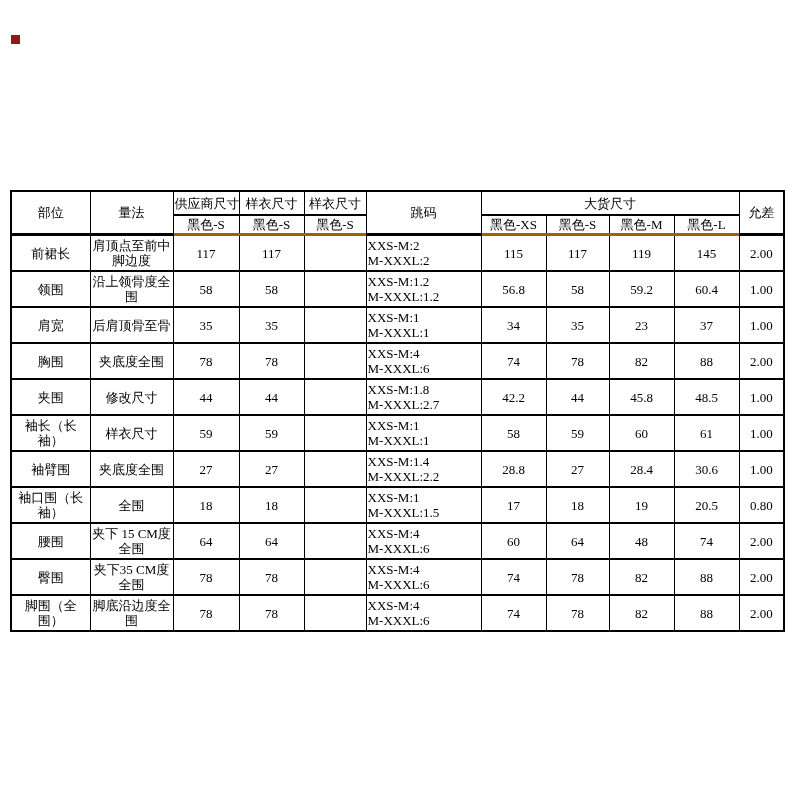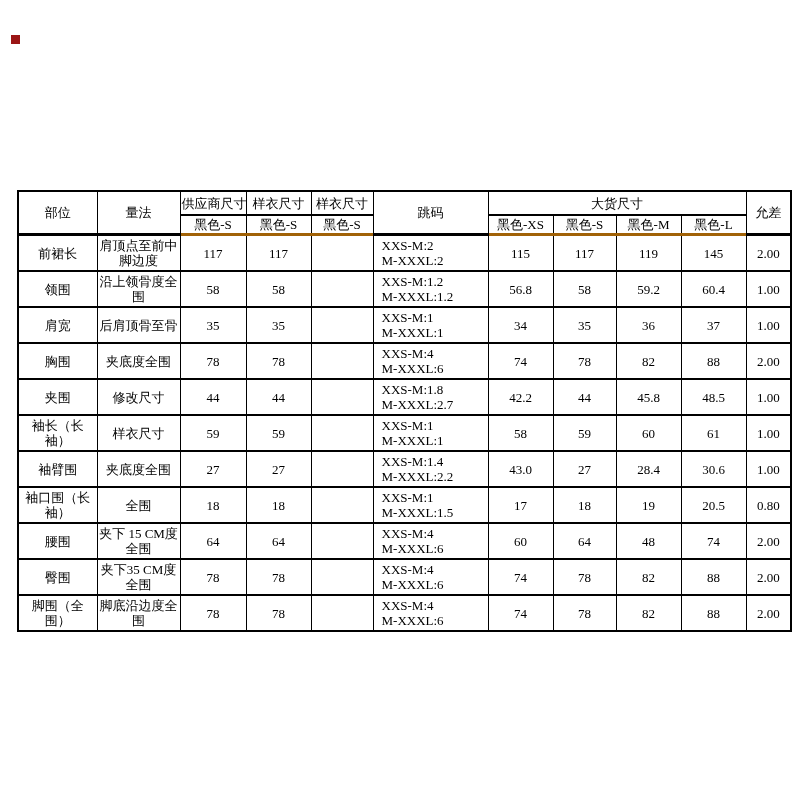--- a/index.html
+++ b/index.html
@@ -15,21 +15,21 @@
   .red-marker {
     position: absolute;
     left: 11px;
     top: 35px;
     width: 9px;
     height: 9px;
     background: #9b1515;
   }
   table.spec {
     position: absolute;
-    left: 17px;
+    left: 10px;
     top: 190px;
     width: 773px;
     table-layout: fixed;
     border-collapse: collapse;
     border: 2px solid #000000;
     font-size: 13px;
   }
   table.spec th, table.spec td {
     border-left: 1px solid #000000;
     border-right: 1px solid #000000;
@@ -38,21 +38,21 @@
     font-weight: normal;
     padding: 0 1px;
     text-align: center;
     vertical-align: middle;
     overflow: hidden;
   }
   thead tr.headrow1 th { height: 22px; line-height: 15px; border-bottom: 1px solid #0f766e; white-space: nowrap; }
   thead tr.headrow1 th.span2 { border-bottom: 3px solid #000; }
   thead tr.headrow2 th { height: 17px; line-height: 14px; border-bottom: 3px solid #a16207; white-space: nowrap; }
   tbody td { height: 34px; line-height: 15px; }
-  tbody td.grading { text-align: left; padding-left: 8px; }
+  tbody td.grading { text-align: left; padding-left: 1px; }
   tbody td.grading div { line-height: 15px; white-space: nowrap; }
 </style>
 </head>
 <body>
 
 <div class="page">
   <span class="red-marker"></span>
 
   <table class="spec">
     <colgroup>
@@ -127,21 +127,21 @@
         <td>后肩顶骨至骨</td>
         <td>35</td>
         <td>35</td>
         <td></td>
         <td class="grading">
             <div>XXS-M:1</div>
             <div>M-XXXL:1</div>
           </td>
         <td>34</td>
         <td>35</td>
-        <td>36</td>
+        <td>23</td>
         <td>37</td>
         <td>1.00</td>
       </tr>
       <tr>
         <td>胸围</td>
         <td>夹底度全围</td>
         <td>78</td>
         <td>78</td>
         <td></td>
         <td class="grading">
@@ -189,21 +189,21 @@
       <tr>
         <td>袖臂围</td>
         <td>夹底度全围</td>
         <td>27</td>
         <td>27</td>
         <td></td>
         <td class="grading">
             <div>XXS-M:1.4</div>
             <div>M-XXXL:2.2</div>
           </td>
-        <td>43.0</td>
+        <td>28.8</td>
         <td>27</td>
         <td>28.4</td>
         <td>30.6</td>
         <td>1.00</td>
       </tr>
       <tr>
         <td>袖口围（长袖）</td>
         <td>全围</td>
         <td>18</td>
         <td>18</td>

